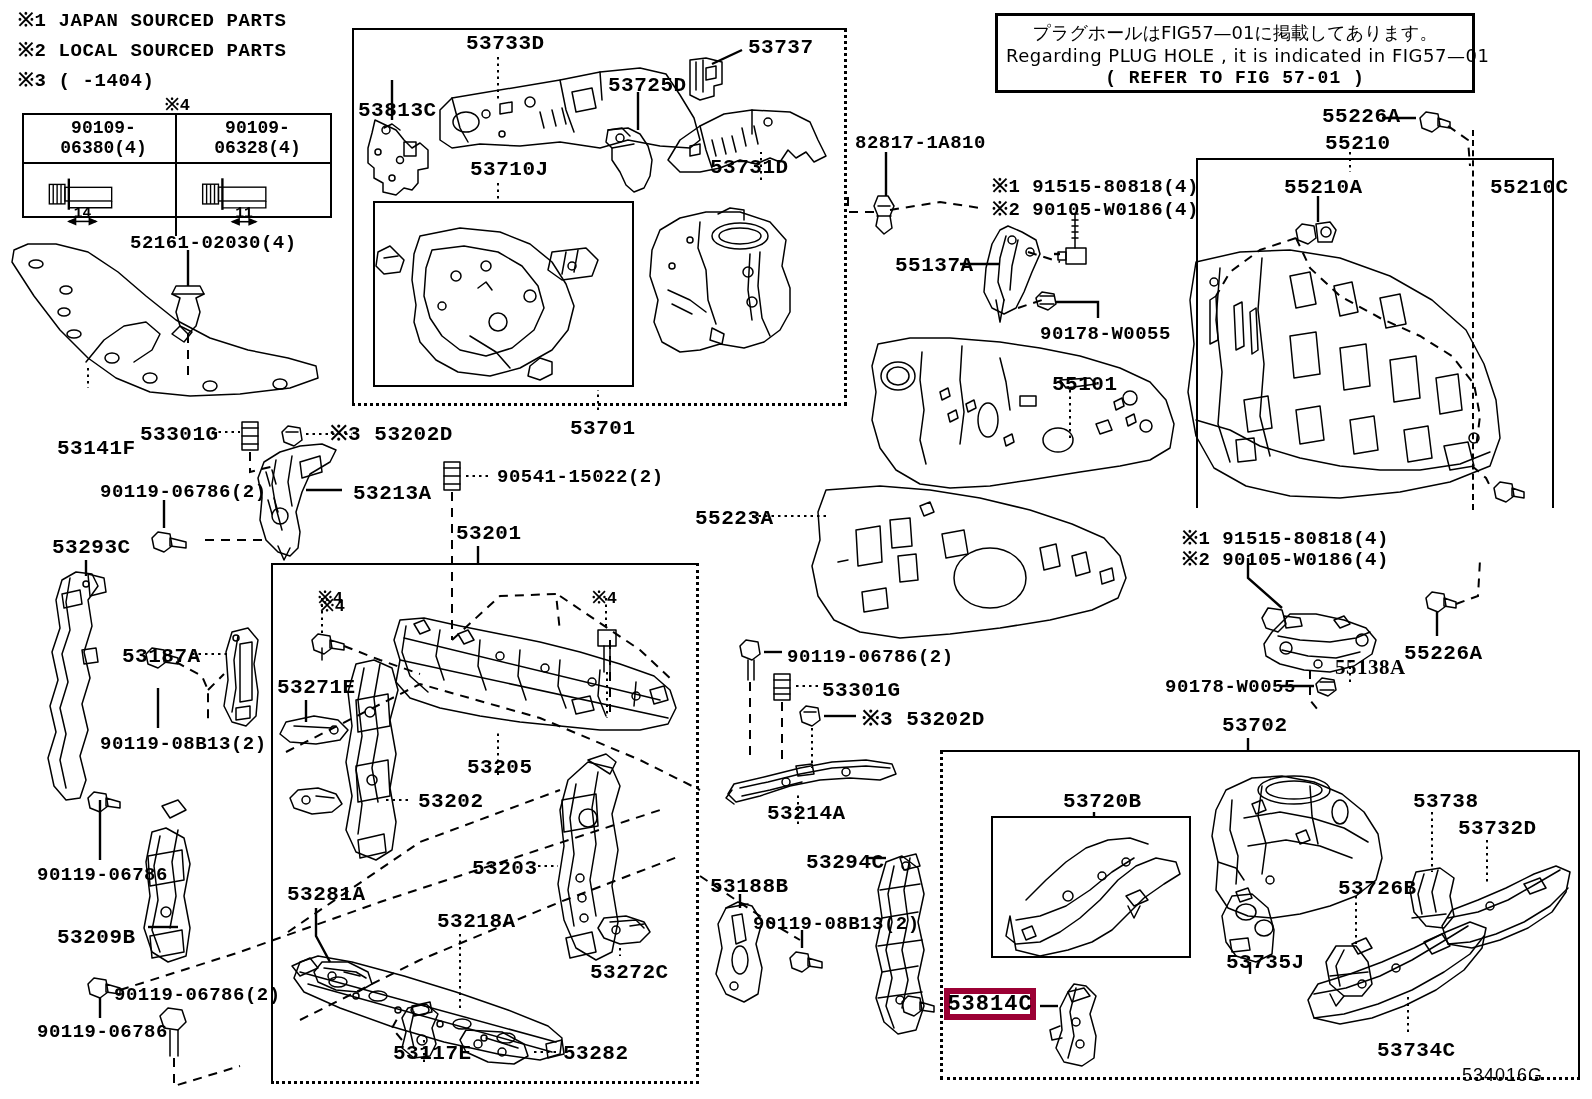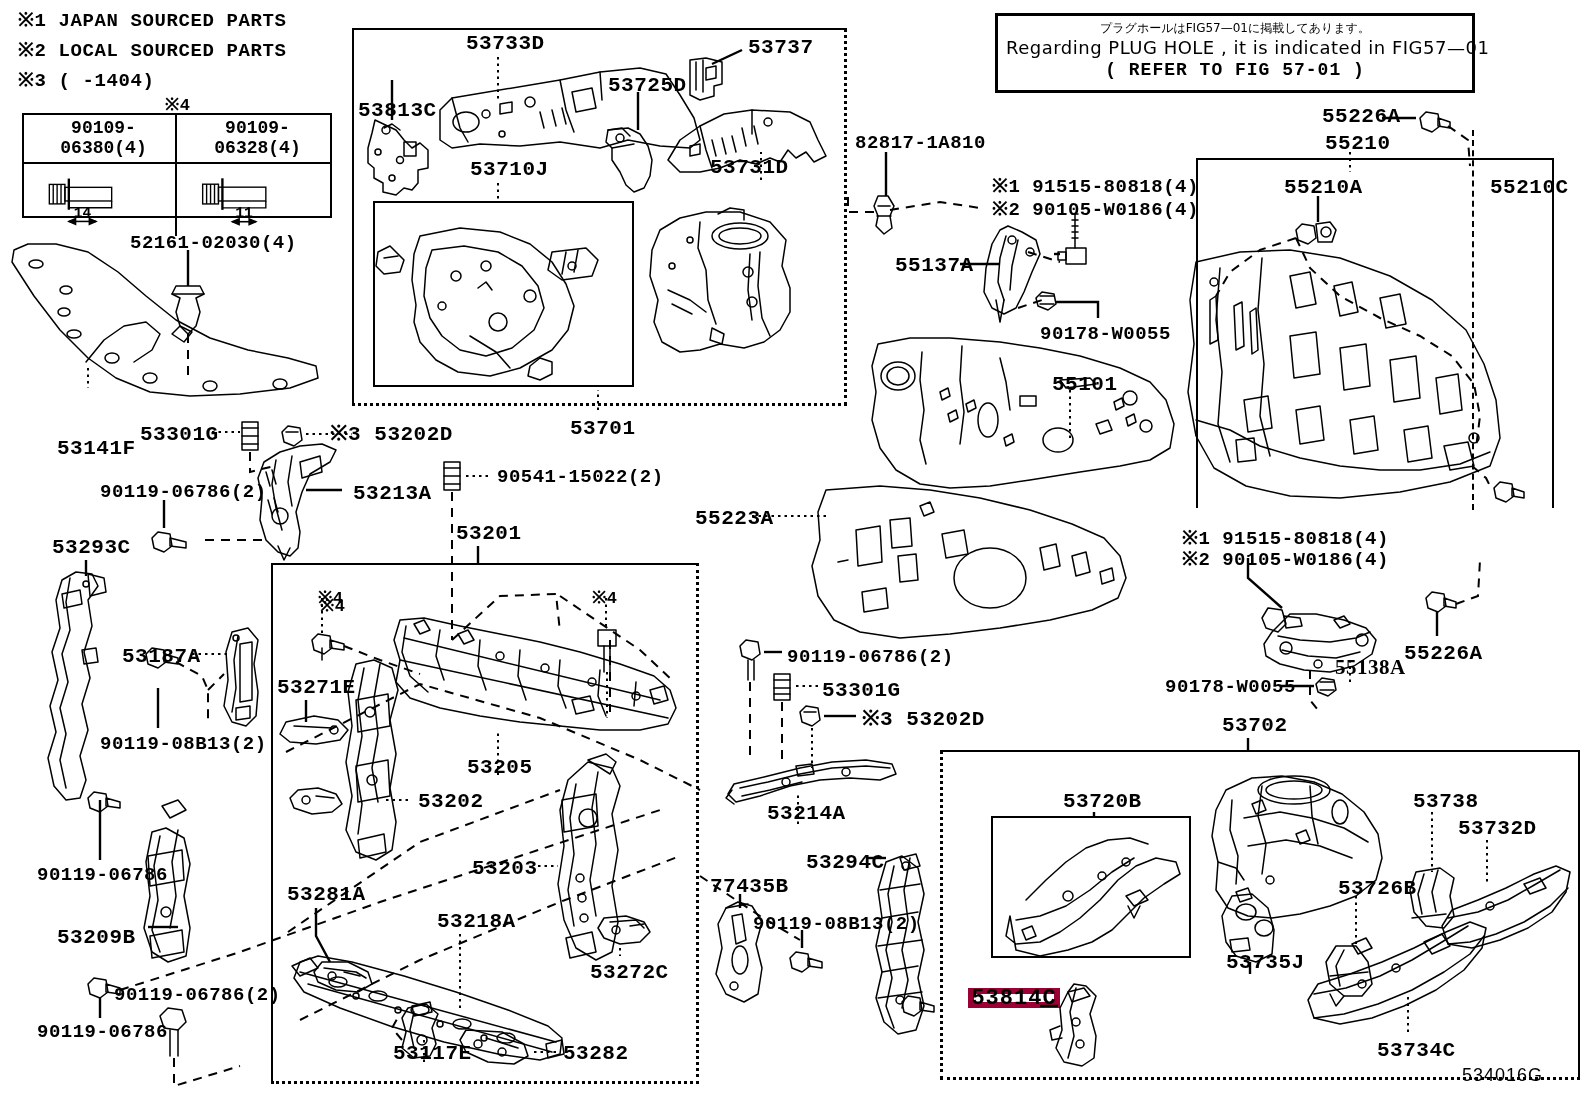--- a/index.html
+++ b/index.html
@@ -51,21 +51,21 @@
     font-family:"Liberation Mono","DejaVu Sans Mono",monospace;
   }
   #legend-table .lt-body{height:72px;}
 
   
   #plug-note{
     position:absolute;border:3px solid #000;box-sizing:border-box;
     background:#fff;text-align:center;padding:5px 8px 6px 8px;
   }
   #plug-note .ln{display:block;line-height:1.28;white-space:nowrap;}
-  #plug-note .ln-jp{font-family:"DejaVu Sans",sans-serif;font-size:12px;font-weight:400;}
+  #plug-note .ln-jp{font-family:"DejaVu Sans",sans-serif;font-size:18px;font-weight:400;}
   #plug-note .ln-en{font-family:"DejaVu Sans",sans-serif;font-size:18px;font-weight:400;letter-spacing:0.5px;}
   #plug-note .ln-ref{font-family:"Liberation Mono","DejaVu Sans Mono",monospace;font-size:18px;font-weight:700;letter-spacing:1px;}
 
   
   #hl-53814c{
     position:absolute;box-sizing:border-box;
     border:6px solid #9B0034;background:#fff;
     display:flex;align-items:center;justify-content:center;
     font-size:22px;font-weight:700;letter-spacing:1px;
     font-family:"Liberation Mono","DejaVu Sans Mono",monospace;
@@ -142,21 +142,21 @@
   <div class="grp" style="left:271px;top:563px;width:428px;height:521px;"></div>
   <div class="grp2" style="left:940px;top:750px;width:640px;height:330px;"></div>
   <div class="box" style="left:991px;top:816px;width:200px;height:142px;"></div>
 
   <div style="position:absolute;left:1196px;top:158px;width:283px;height:350px;
               border-left:2px solid #000;border-top:2px solid #000;box-sizing:border-box;"></div>
   <div class="dash-v" style="left:1472px;top:130px;height:380px;"></div>
   <div style="position:absolute;left:1472px;top:158px;width:82px;height:2px;background:#000;"></div>
   <div style="position:absolute;left:1552px;top:158px;width:2px;height:350px;background:#000;"></div>
 
-  <div id="hl-53814c" style="left: 968px; top: 988px; width: 92px; height: 20px; border-color: rgb(155, 0, 52); text-align: center;">53814C</div>
+  <div id="hl-53814c" style="left: 944px; top: 988px; width: 92px; height: 32px; border-color: rgb(155, 0, 52); text-align: center;">53814C</div>
 
   <svg class="art" viewBox="0 0 1592 1099">
     <defs>
       <style>
         .s{fill:none;stroke:#000;stroke-width:1.5;stroke-linejoin:round;stroke-linecap:round;}
         .s2{fill:none;stroke:#000;stroke-width:2;}
         .thin{fill:none;stroke:#000;stroke-width:1.1;}
         .dsh{fill:none;stroke:#000;stroke-width:2;stroke-dasharray:9 7;}
         .dot{fill:none;stroke:#000;stroke-width:2;stroke-dasharray:2.5 4;}
         .ld{fill:none;stroke:#000;stroke-width:2.4;}
@@ -857,21 +857,21 @@
       <div class="lbl pn" style="left: 563px; top: 1043px;">53282</div>
       <div class="lbl pn-s" style="left: 37px; top: 866px;">90119-06786</div>
       <div class="lbl pn" style="left: 57px; top: 927px;">53209B</div>
       <div class="lbl pn-s" style="left: 114px; top: 986px;">90119-06786(2)</div>
       <div class="lbl pn-s" style="left: 37px; top: 1023px;">90119-06786</div>
       <div class="lbl pn-s" style="left: 787px; top: 648px;">90119-06786(2)</div>
       <div class="lbl pn" style="left: 822px; top: 680px;">53301G</div>
       <div class="lbl pn" style="left: 862px; top: 709px;">※3 53202D</div>
       <div class="lbl pn" style="left: 767px; top: 803px;">53214A</div>
       <div class="lbl pn" style="left: 806px; top: 852px;">53294C</div>
-      <div class="lbl pn" style="left: 710px; top: 876px;">77435B</div>
+      <div class="lbl pn" style="left: 710px; top: 876px;">53188B</div>
       <div class="lbl pn-s" style="left: 753px; top: 915px;">90119-08B13(2)</div>
       <div class="lbl pn" style="left: 1063px; top: 791px;">53720B</div>
       <div class="lbl pn" style="left: 1413px; top: 791px;">53738</div>
       <div class="lbl pn" style="left: 1458px; top: 818px;">53732D</div>
       <div class="lbl pn" style="left: 1338px; top: 878px;">53726B</div>
       <div class="lbl pn" style="left: 1226px; top: 952px;">53735J</div>
       <div class="lbl pn" style="left: 1377px; top: 1040px;">53734C</div>
       <div class="lbl tiny" style="left: 318px; top: 590px;">※4</div>
       <div class="lbl tiny" style="left: 592px; top: 590px;">※4</div>
       <div class="lbl tiny" style="left: 320px; top: 598px;">※4</div>

